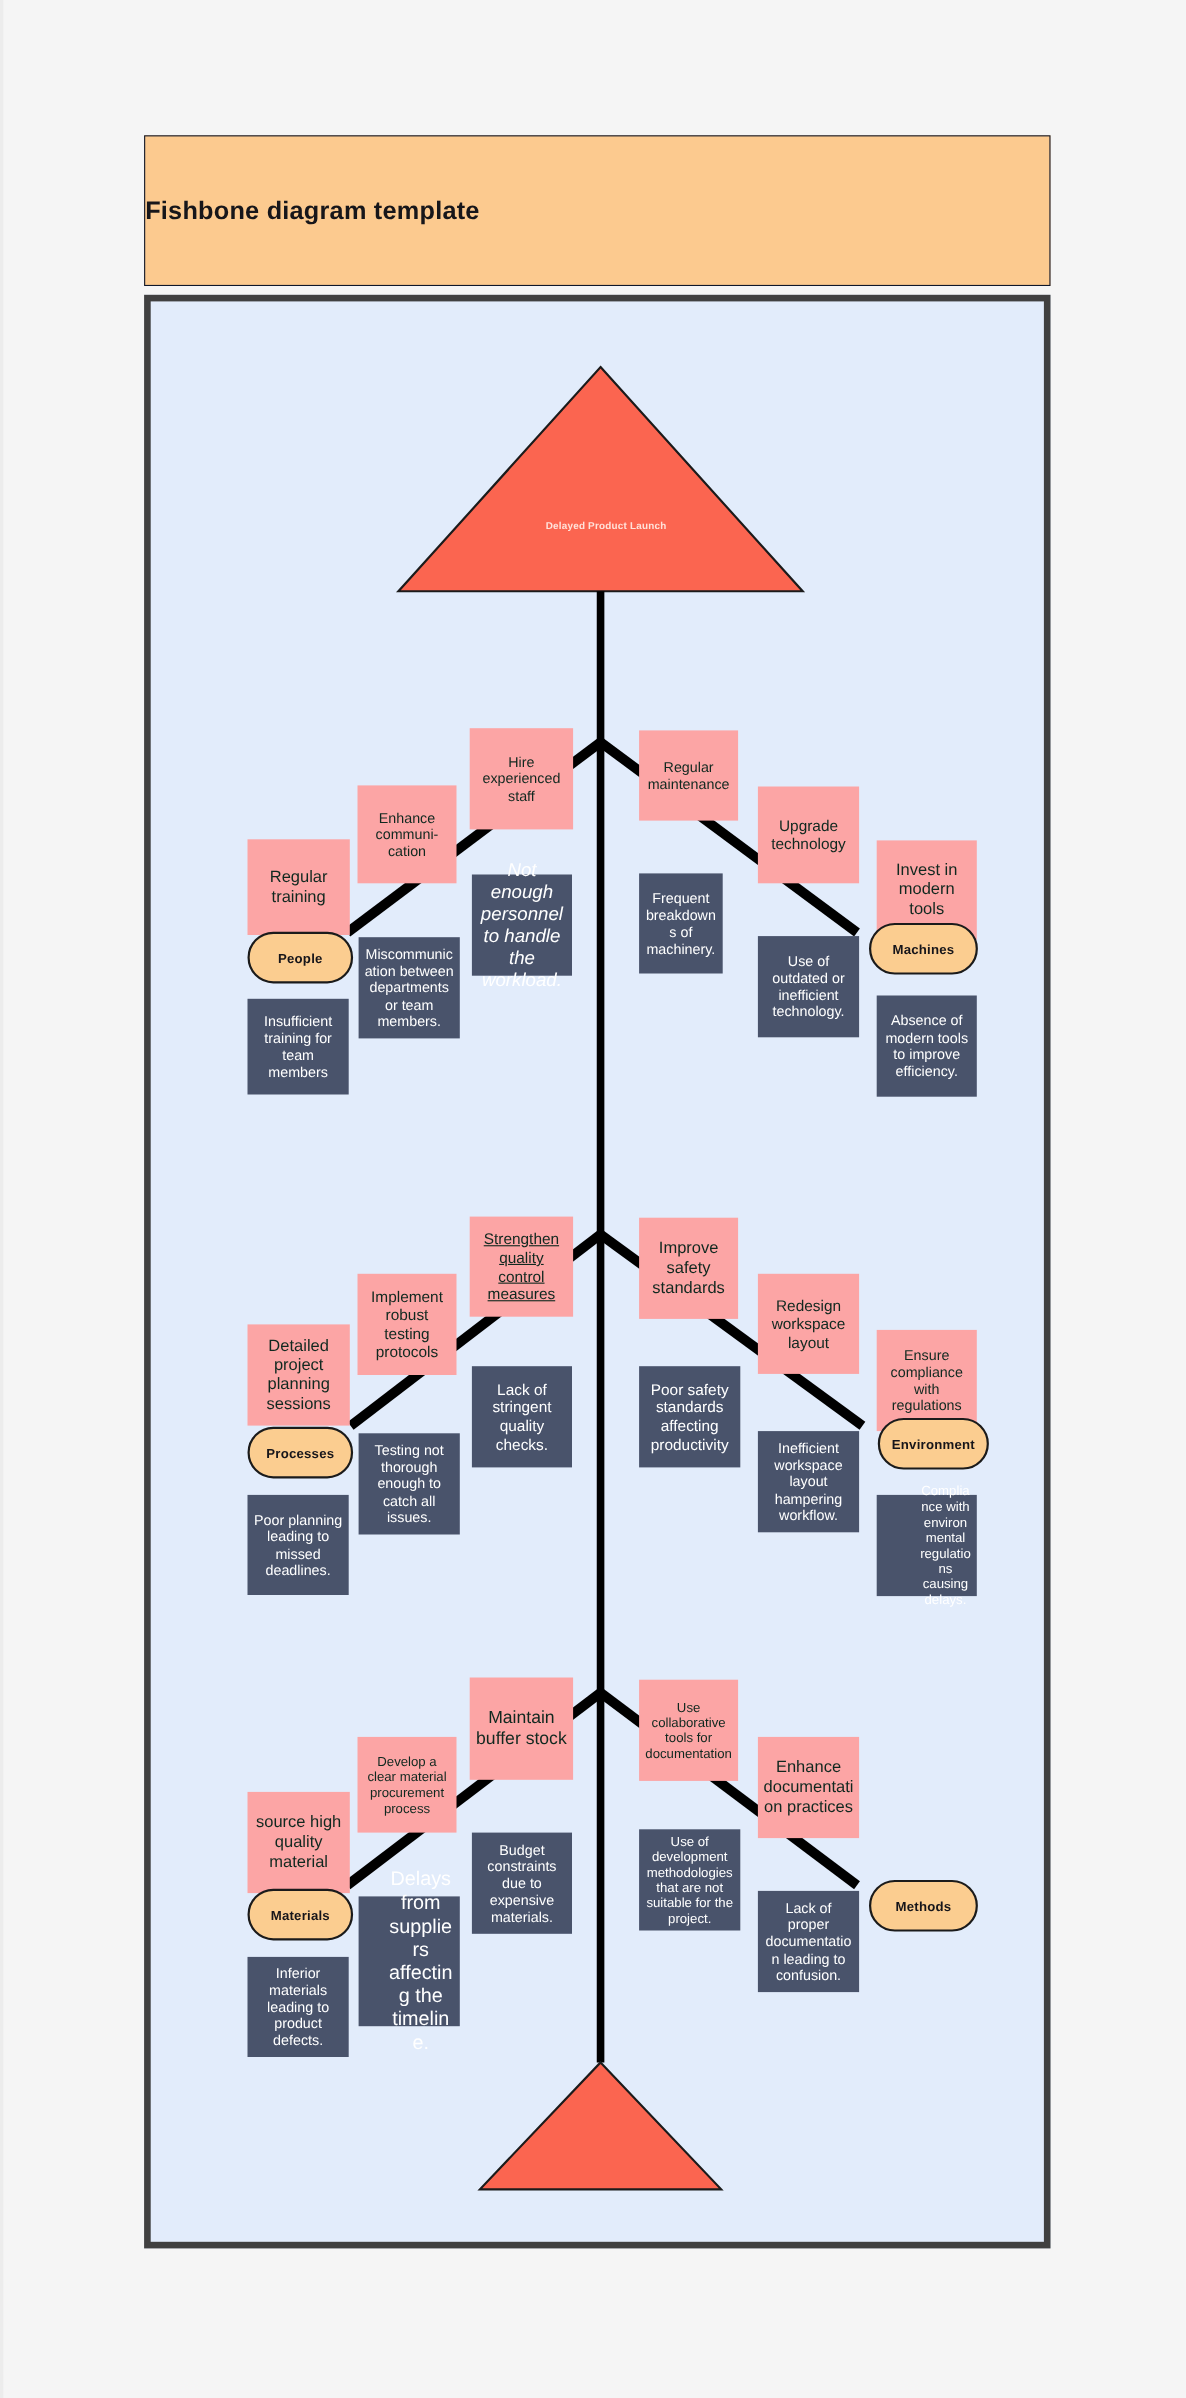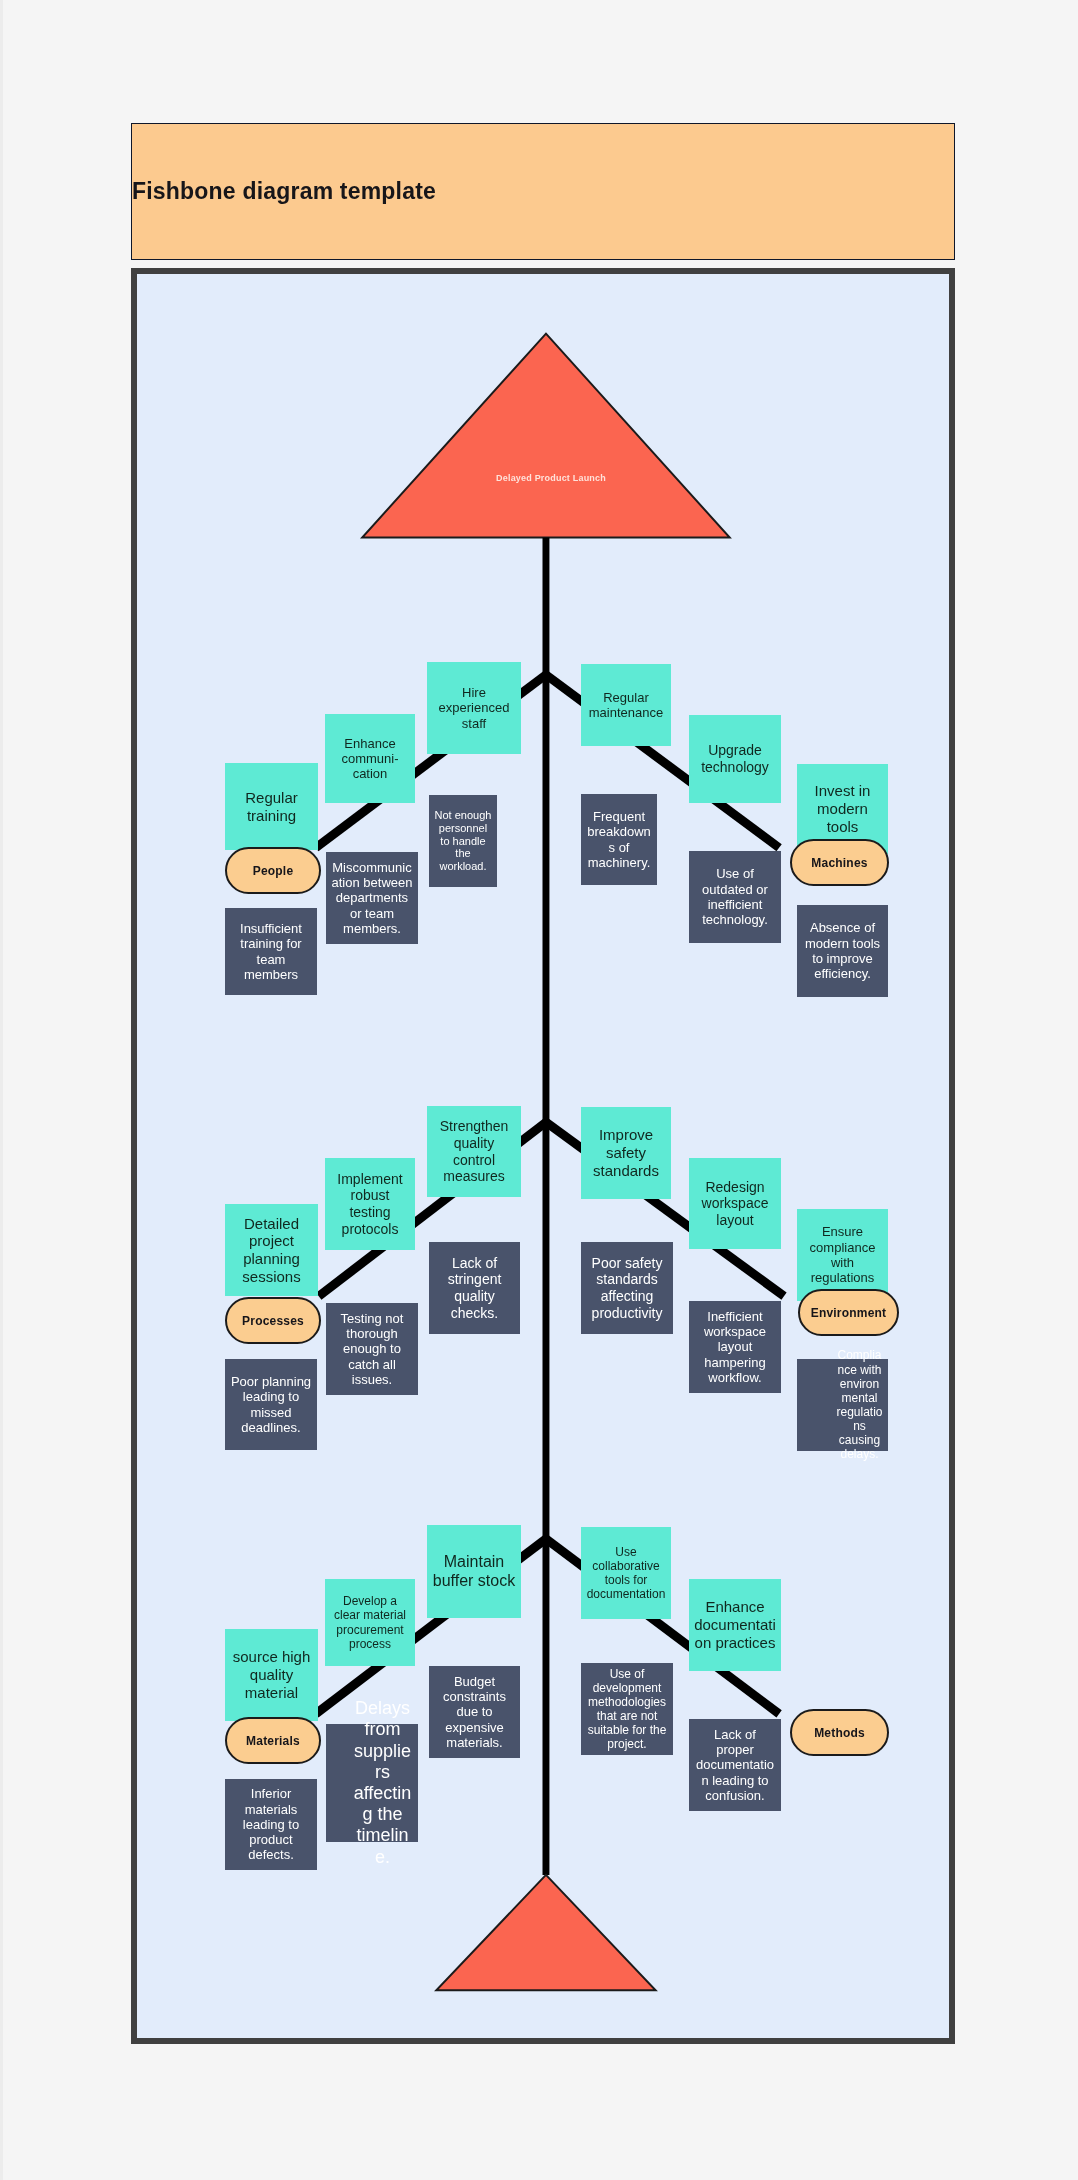--- a/index.html
+++ b/index.html
@@ -44,21 +44,21 @@
   .note{
     position:absolute;
     box-sizing:border-box;
     display:flex;align-items:center;justify-content:center;
     text-align:center;
     line-height:1.18;
     padding:4px 5px;
     word-break:break-word;
     hyphens:none;
   }
-  .note.sol{ background:#5eead4; color:#10281f; }
+  .note.sol{ background:#fca5a5; color:#10281f; }
   .note.cause{ background:#49536b; color:#ffffff; }
   .pill{
     position:absolute;
     box-sizing:border-box;
     background:#fbcd90;
     border:2px solid #1b1b1b;
     border-radius:999px;
     display:flex;align-items:center;justify-content:center;
     font-weight:bold;font-size:12px;color:#16151a;
     letter-spacing:.2px;
@@ -105,35 +105,35 @@
     <div class="head-label" style="left:414px;top:204px;">Delayed Product Launch</div>
 
     <div class="note sol" style="left:88px;top:489px;width:93px;height:87px;font-size:15px;">Regular training</div>
     <div class="note sol" style="left:188px;top:440px;width:90px;height:89px;font-size:13px;">Enhance communi-cation</div>
     <div class="note sol" style="left:290px;top:388px;width:94px;height:92px;font-size:13px;">Hire experienced staff</div>
 
     <div class="pill" style="left:88px;top:573px;width:96px;height:47px;">People</div>
 
     <div class="note cause" style="left:88px;top:634px;width:92px;height:87px;font-size:13px;">Insufficient training for team members</div>
     <div class="note cause" style="left:189px;top:578px;width:92px;height:92px;font-size:13px;">Miscommunication between departments or team members.</div>
-    <div class="note cause" style="left:292px;top:521px;width:68px;height:92px;font-size:11px;">Not enough personnel to handle the workload.</div>
+    <div class="note cause" style="left:292px;top:521px;width:91px;height:92px;font-size:17px;font-style:italic;">Not enough personnel to handle the workload.</div>
 
     <div class="note sol" style="left:444px;top:390px;width:90px;height:82px;font-size:13px;">Regular maintenance</div>
     <div class="note sol" style="left:552px;top:441px;width:92px;height:88px;font-size:14px;">Upgrade technology</div>
     <div class="note sol" style="left:660px;top:490px;width:91px;height:90px;font-size:15px;">Invest in modern tools</div>
 
     <div class="pill" style="left:653px;top:565px;width:99px;height:47px;">Machines</div>
 
     <div class="note cause" style="left:444px;top:520px;width:76px;height:91px;font-size:13px;">Frequent breakdowns of machinery.</div>
     <div class="note cause" style="left:552px;top:577px;width:92px;height:92px;font-size:13px;">Use of outdated or inefficient technology.</div>
     <div class="note cause" style="left:660px;top:631px;width:91px;height:92px;font-size:13px;">Absence of modern tools to improve efficiency.</div>
 
     <div class="note sol" style="left:88px;top:930px;width:93px;height:92px;font-size:15px;">Detailed project planning sessions</div>
     <div class="note sol" style="left:188px;top:884px;width:90px;height:92px;font-size:14px;">Implement robust testing protocols</div>
-    <div class="note sol" style="left:290px;top:832px;width:94px;height:91px;font-size:14px;">Strengthen quality control measures</div>
+    <div class="note sol" style="left:290px;top:832px;width:94px;height:91px;font-size:14px;text-decoration:underline;">Strengthen quality control measures</div>
 
     <div class="pill" style="left:88px;top:1023px;width:96px;height:47px;">Processes</div>
 
     <div class="note cause" style="left:88px;top:1085px;width:92px;height:91px;font-size:13px;">Poor planning leading to missed deadlines.</div>
     <div class="note cause" style="left:189px;top:1029px;width:92px;height:92px;font-size:13px;">Testing not thorough enough to catch all issues.</div>
     <div class="note cause" style="left:292px;top:968px;width:91px;height:92px;font-size:14px;">Lack of stringent quality checks.</div>
 
     <div class="note sol" style="left:444px;top:833px;width:90px;height:92px;font-size:15px;">Improve safety standards</div>
     <div class="note sol" style="left:552px;top:884px;width:92px;height:91px;font-size:14px;">Redesign workspace layout</div>
     <div class="note sol" style="left:660px;top:935px;width:91px;height:92px;font-size:13px;">Ensure compliance with regulations</div>

